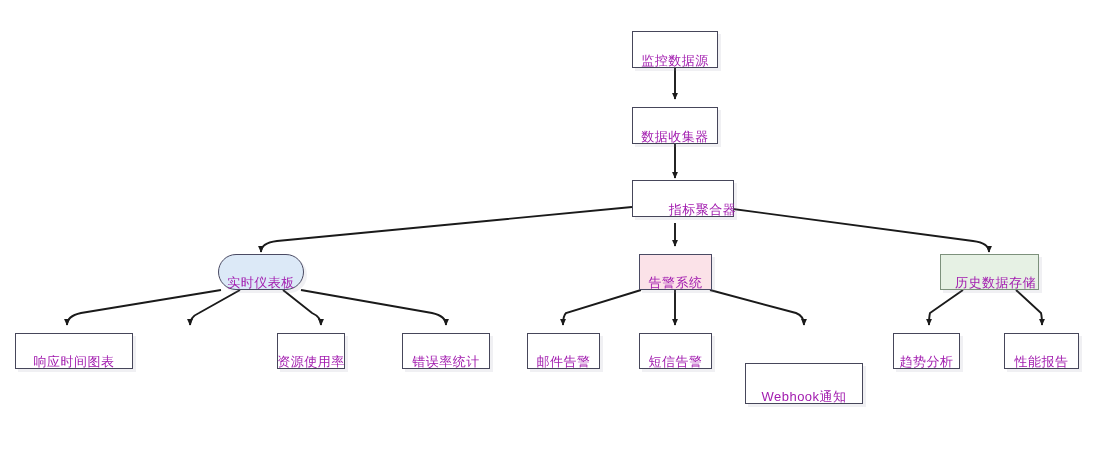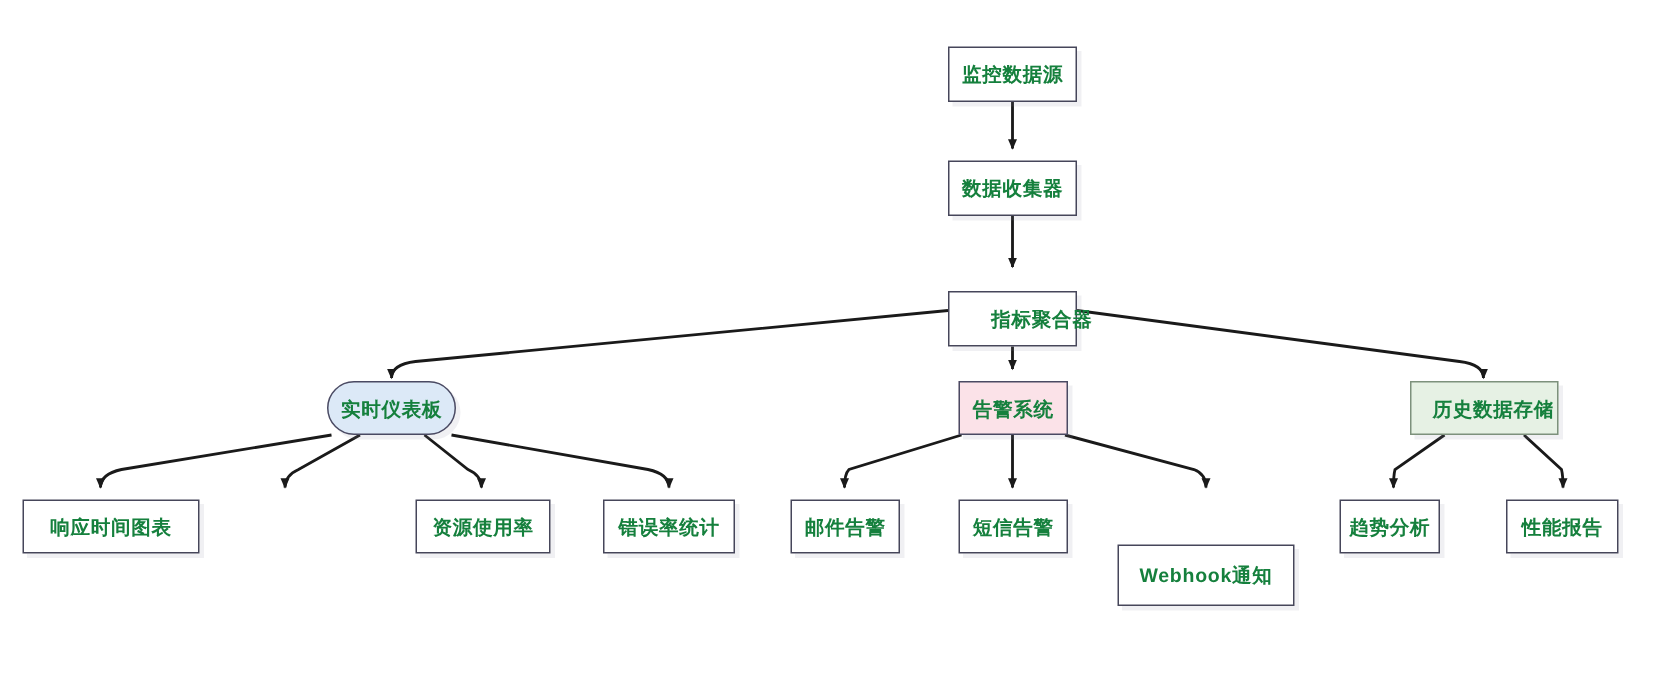--- a/index.html
+++ b/index.html
@@ -24,31 +24,30 @@
     position: absolute;
     left: 0; top: 0;
     width: 1116px;
     height: 450px;
     pointer-events: none;
   }
   .node {
     position: absolute;
     box-sizing: border-box;
     display: flex;
-    align-items: center;
+    align-items: flex-end;
     justify-content: center;
     border: 1.6px solid #46465a;
     background: #ffffff;
-    color: #15803d;
+    color: #a21caf;
     font-size: 13px;
     line-height: 1;
     letter-spacing: 0.5px;
     white-space: nowrap;
     box-shadow: 3px 3px 0 rgba(140,140,160,0.13);
-    font-weight: bold;
   }
   .node.fill-blue {
     background: #dce9f7;
     border-color: #4a4a63;
   }
   .node.fill-pink {
     background: #fbe2e8;
     border-color: #4a4a63;
   }
   .node.fill-green {
@@ -91,42 +90,42 @@
   </svg>
 
   <div class="node" style="left:632px; top:31px; width:86px; height:37px;">
     <span>监控数据源</span>
   </div>
 
   <div class="node" style="left:632px; top:107px; width:86px; height:37px;">
     <span>数据收集器</span>
   </div>
 
-  <div class="node" style="left:632px; top:194px; width:86px; height:37px;padding-left:39px;">
+  <div class="node" style="left:632px; top:180px; width:102px; height:37px;padding-left:39px;">
     <span>指标聚合器</span>
   </div>
 
   <div class="node fill-blue" style="left:218px; top:254px; width:86px; height:36px;border-radius:18px;">
     <span>实时仪表板</span>
   </div>
 
   <div class="node fill-pink" style="left:639px; top:254px; width:73px; height:36px;">
     <span>告警系统</span>
   </div>
 
   <div class="node fill-green" style="left:940px; top:254px; width:99px; height:36px;">
     <span>历史数据存储</span>
   </div>
 
   <div class="node" style="left:15px; top:333px; width:118px; height:36px;">
     <span>响应时间图表</span>
   </div>
 
 
-  <div class="node" style="left:277px; top:333px; width:90px; height:36px;">
+  <div class="node" style="left:277px; top:333px; width:68px; height:36px;">
     <span>资源使用率</span>
   </div>
 
   <div class="node" style="left:402px; top:333px; width:88px; height:36px;">
     <span>错误率统计</span>
   </div>
 
   <div class="node" style="left:527px; top:333px; width:73px; height:36px;">
     <span>邮件告警</span>
   </div>

